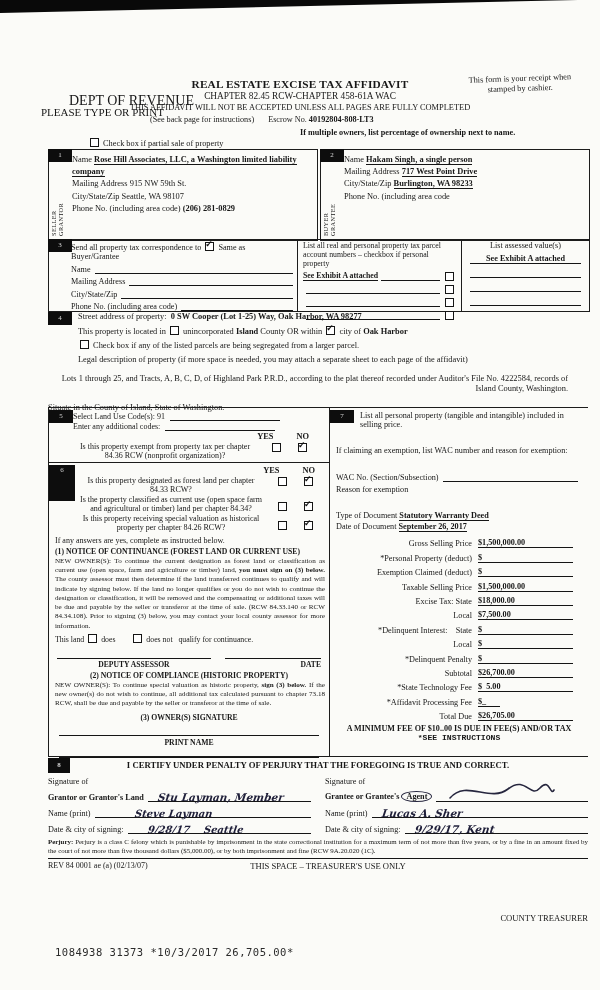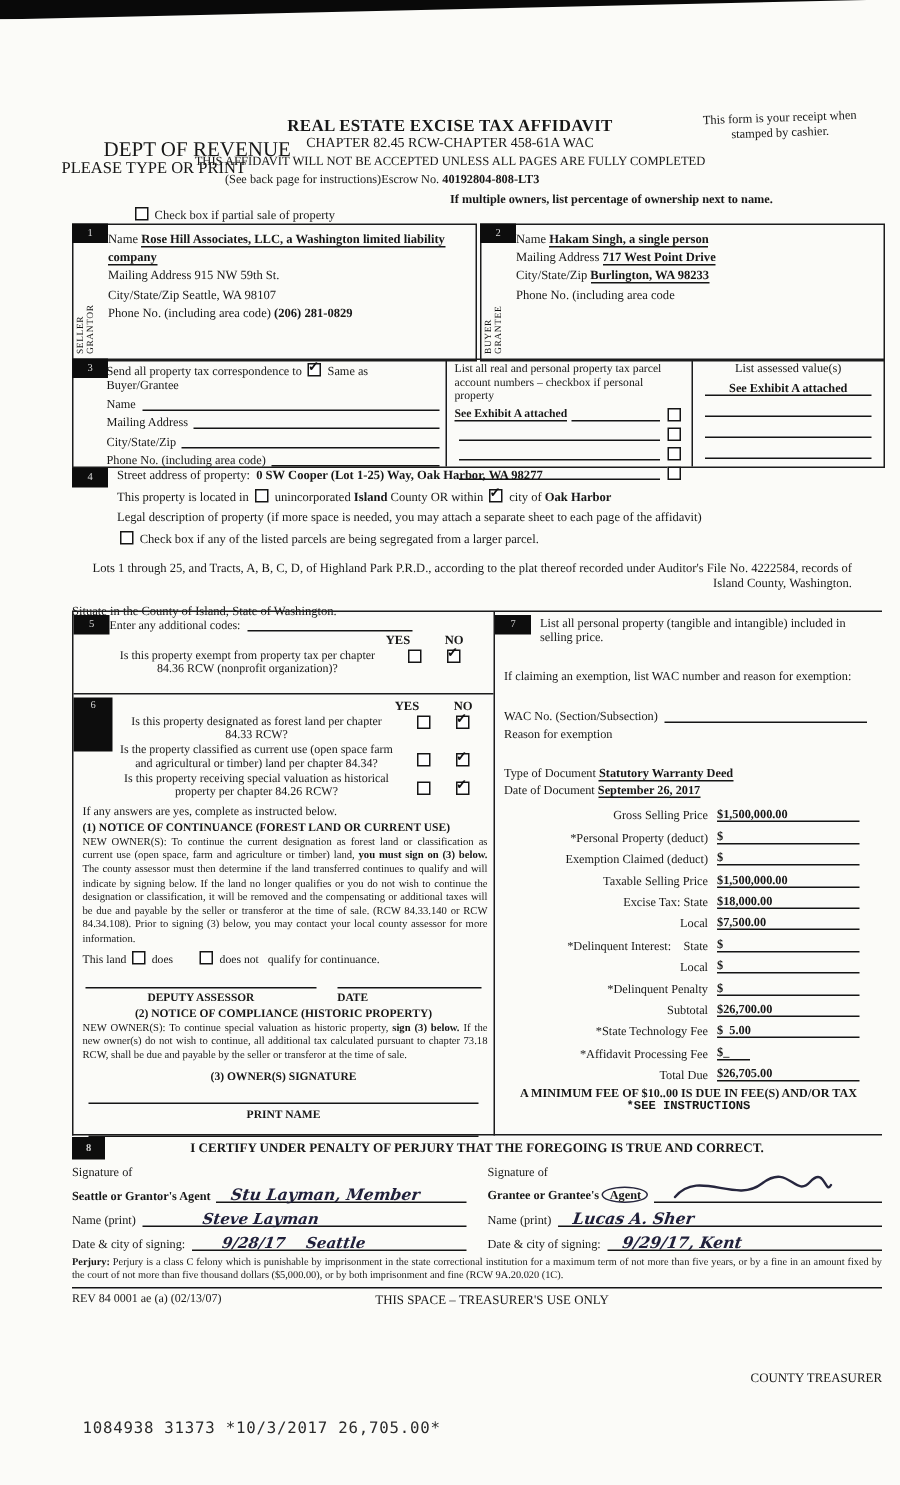--- a/index.html
+++ b/index.html
@@ -13,21 +13,21 @@
   .secnum{position:absolute;background:#0d0d0d;color:#d8d8d8;font-size:7px;text-align:center;line-height:13px;width:24px;height:13px;}
   
   .scanwedge{position:absolute;top:0;left:0;width:578px;height:13px;background:#090909;clip-path:polygon(0 0,100% 0,0 100%);}
   
   .receipt{top:74px;right:14px;width:132px;font-size:8.3px;line-height:1.25;text-align:center;transform:rotate(-2deg);}
   .dept1{top:93px;left:69px;font-size:14px;}
   .dept2{top:106px;left:41px;font-size:11px;}
   .title{top:78px;left:150px;width:300px;text-align:center;font-size:11.3px;font-weight:bold;letter-spacing:.2px;}
   .subtitle{top:91px;left:150px;width:300px;text-align:center;font-size:9.3px;}
   .warn{top:103px;left:90px;width:420px;text-align:center;font-size:8.4px;}
-  .escrowrow{top:115px;left:150px;width:400px;font-size:8.2px;display:flex;}
+  .escrowrow{top:115px;left:150px;width:400px;font-size:8.2px;display:flex;gap:14px;}
   .mult{top:128px;left:300px;font-size:8.2px;font-weight:bold;}
   .partial{top:138px;left:88px;font-size:8.3px;}
   
   .partybox{position:absolute;top:149px;height:90px;border:1.3px solid #1c1c1c;}
   #sellerBox{left:48px;width:268px;}
   #buyerBox{left:320px;width:268px;}
   .vside{position:absolute;left:1px;top:6px;height:80px;width:15px;display:flex;justify-content:center;}
   .vside span{writing-mode:vertical-rl;transform:rotate(180deg);font-size:6.3px;letter-spacing:.4px;line-height:1.15;}
   .pcontent{margin-left:19px;padding:4px 6px 0 4px;font-size:8.4px;line-height:1.45;}
   
@@ -57,21 +57,21 @@
   .qrow .cbyes{position:absolute;right:40px;top:2px;}
   .qrow .cbno{position:absolute;right:14px;top:2px;}
   .sec6{position:relative;padding-top:2px;}
   .sec6num{position:absolute;left:0;top:2px;width:26px;height:36px;background:#0d0d0d;color:#cfcfcf;font-size:7px;text-align:center;line-height:10px;}
   .smallp{font-size:7.1px;line-height:1.3;padding:1px 4px 0 6px;text-align:justify;}
   .noticetitle{font-size:7.7px;font-weight:bold;text-align:center;margin-top:2px;}
   .landline{font-size:7.8px;padding-left:6px;margin-top:3px;}
   .landline .gap{display:inline-block;width:14px;}
   .sigpair{display:flex;padding:0 8px;margin-top:14px;}
   .sigpair .s1{flex:1.6;border-top:1px solid #151515;text-align:center;font-size:7.6px;font-weight:bold;padding-top:1px;margin-right:14px;}
-  .sigpair .s2{flex:1;border-top:1px solid #151515;text-align:left;font-size:7.6px;font-weight:bold;padding-top:1px;}
+  .sigpair .s2{flex:1;border-top:1px solid #151515;text-align:right;font-size:7.6px;font-weight:bold;padding-top:1px;}
   .fullline{border-bottom:1px solid #151515;margin:12px 10px 0 10px;height:1px;}
   
   .sec7{position:relative;padding:3px 4px 0 30px;}
   .exprompt{margin-top:17px;padding-left:6px;}
   .wacrow{display:flex;align-items:flex-end;margin-top:17px;padding:0 10px 0 6px;}
   .wacrow .fl{flex:1;border-bottom:1px solid #151515;height:9px;margin-left:4px;}
   .reason{margin-top:3px;padding-left:6px;}
   .docrow{margin-top:17px;padding-left:6px;}
   .mrows{margin-top:3px;}
   .mrow{display:flex;align-items:flex-end;height:14.4px;}
@@ -205,34 +205,35 @@
       <span>Street address of property:</span>&nbsp; <span class="b">0 SW Cooper (Lot 1-25) Way, Oak Harbor, WA 98277</span>
     </div>
     <div class="r ind">
       <span>This property is located in</span>
       <span class="cb"></span>
       <span>unincorporated</span>&nbsp;<span class="b">Island</span>
       <span>County OR within</span>
       <span class="cb on"></span>
       <span>city of</span>&nbsp;<span class="b">Oak Harbor</span>
     </div>
-    <div class="r ind">Legal description of property (if more space is needed, you may attach a separate sheet to each page of the affidavit)</div>
     <div class="r ind">
       <span class="cb"></span>
       <span>Check box if any of the listed parcels are being segregated from a larger parcel.</span>
     </div>
+    <div class="r ind">Legal description of property (if more space is needed, you may attach a separate sheet to each page of the affidavit)</div>
     <div class="r" style="margin-top:9px;width:520px;text-align:right;">Lots 1 through 25, and Tracts, A, B, C, D, of Highland Park P.R.D., according to the plat thereof recorded under Auditor's File No. 4222584, records of Island County, Washington.</div>
     <div class="r" style="margin-top:9px;">Situate in the County of Island, State of Washington.</div>
   </div>
 
   <div class="maincols">
     <div class="leftcol">
 
       <div class="sec5">
         <div class="secnum" style="top:2px;left:0;">5</div>
+        <div class="sec5row"><span>Select Land Use Code(s):</span>&nbsp;<span>91</span><span class="fl"></span></div>
         <div class="sec5row">
             <span>Enter any additional codes:</span>
             <span class="fl"></span>
           </div>
         <div class="ynhead"><span class="b">YES</span><em class="b">NO</em></div>
         <div class="qrow" style="padding-left:24px;">
           <span>Is this property exempt from property tax per chapter 84.36 RCW (nonprofit organization)?</span>
           <span class="cb cbyes"></span>
           <span class="cb cbno on"></span>
         </div>
@@ -355,21 +356,21 @@
 
   <div class="sec8">
     <div class="certline">
       <div class="certnum">8</div>
       <span>I CERTIFY UNDER PENALTY OF PERJURY THAT THE FOREGOING IS TRUE AND CORRECT.</span>
     </div>
     <div class="siggrid">
       <div class="sigcol">
         <div>Signature of</div>
         <div class="srow">
-          <span class="lbl b">Seattle or Grantor's Agent</span>
+          <span class="lbl b">Grantor or Grantor's Land</span>
           <span class="fl">
               <span class="hw scrawl">Stu Layman, Member</span>
             </span>
         </div>
         <div class="srow">
           <span class="lbl">Name (print)</span>
           <span class="fl">
               <span class="hw scrawl sm" style="left:40px;">Steve Layman</span>
             </span>
         </div>

